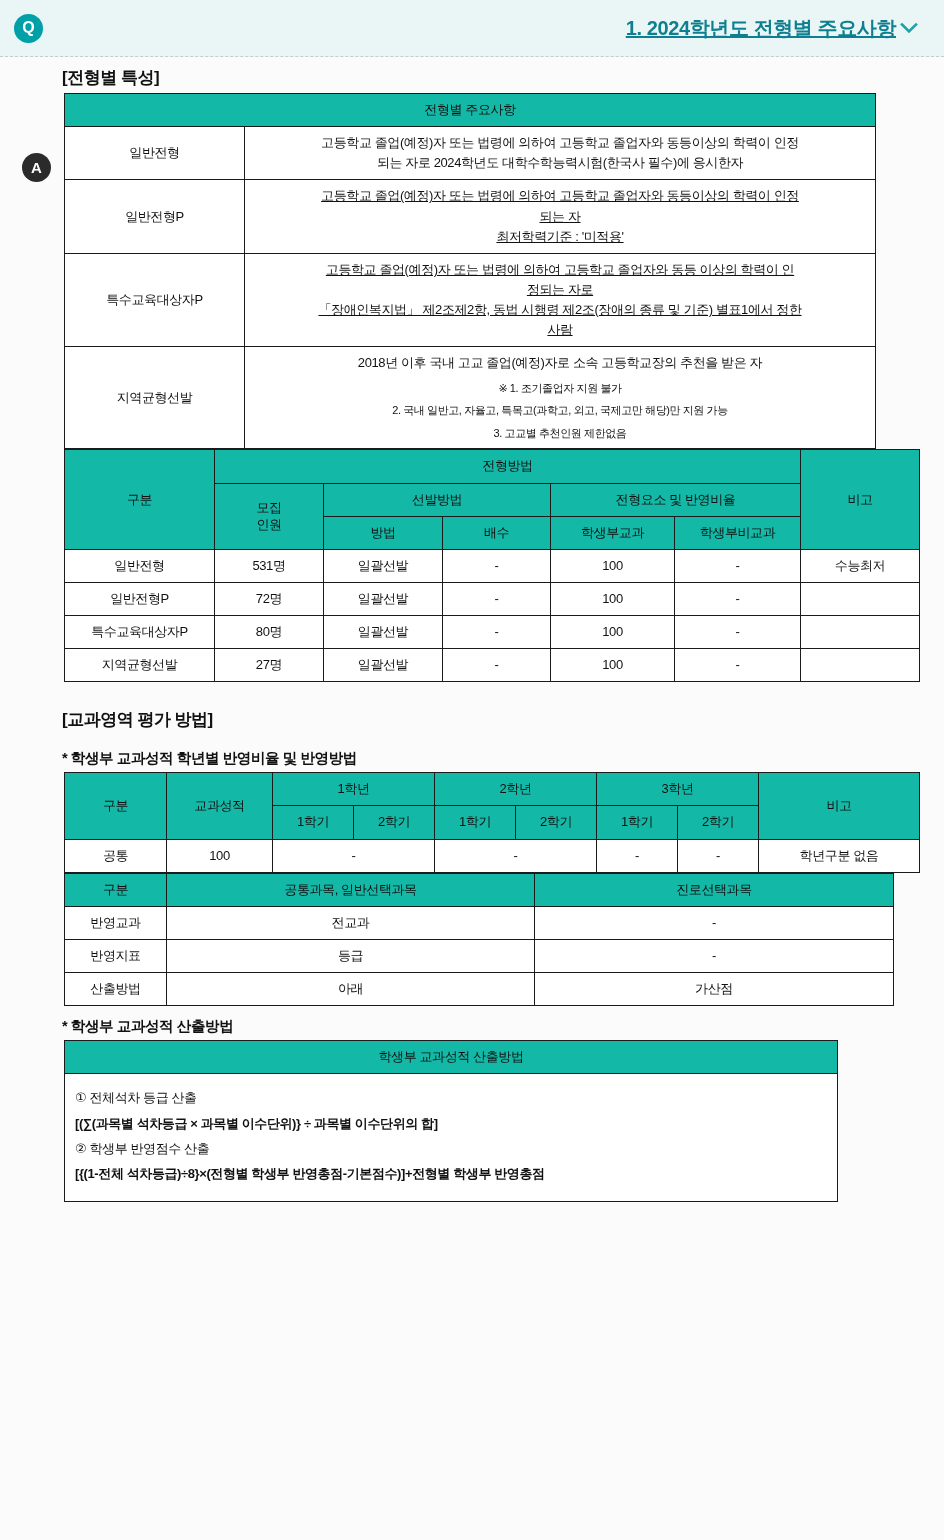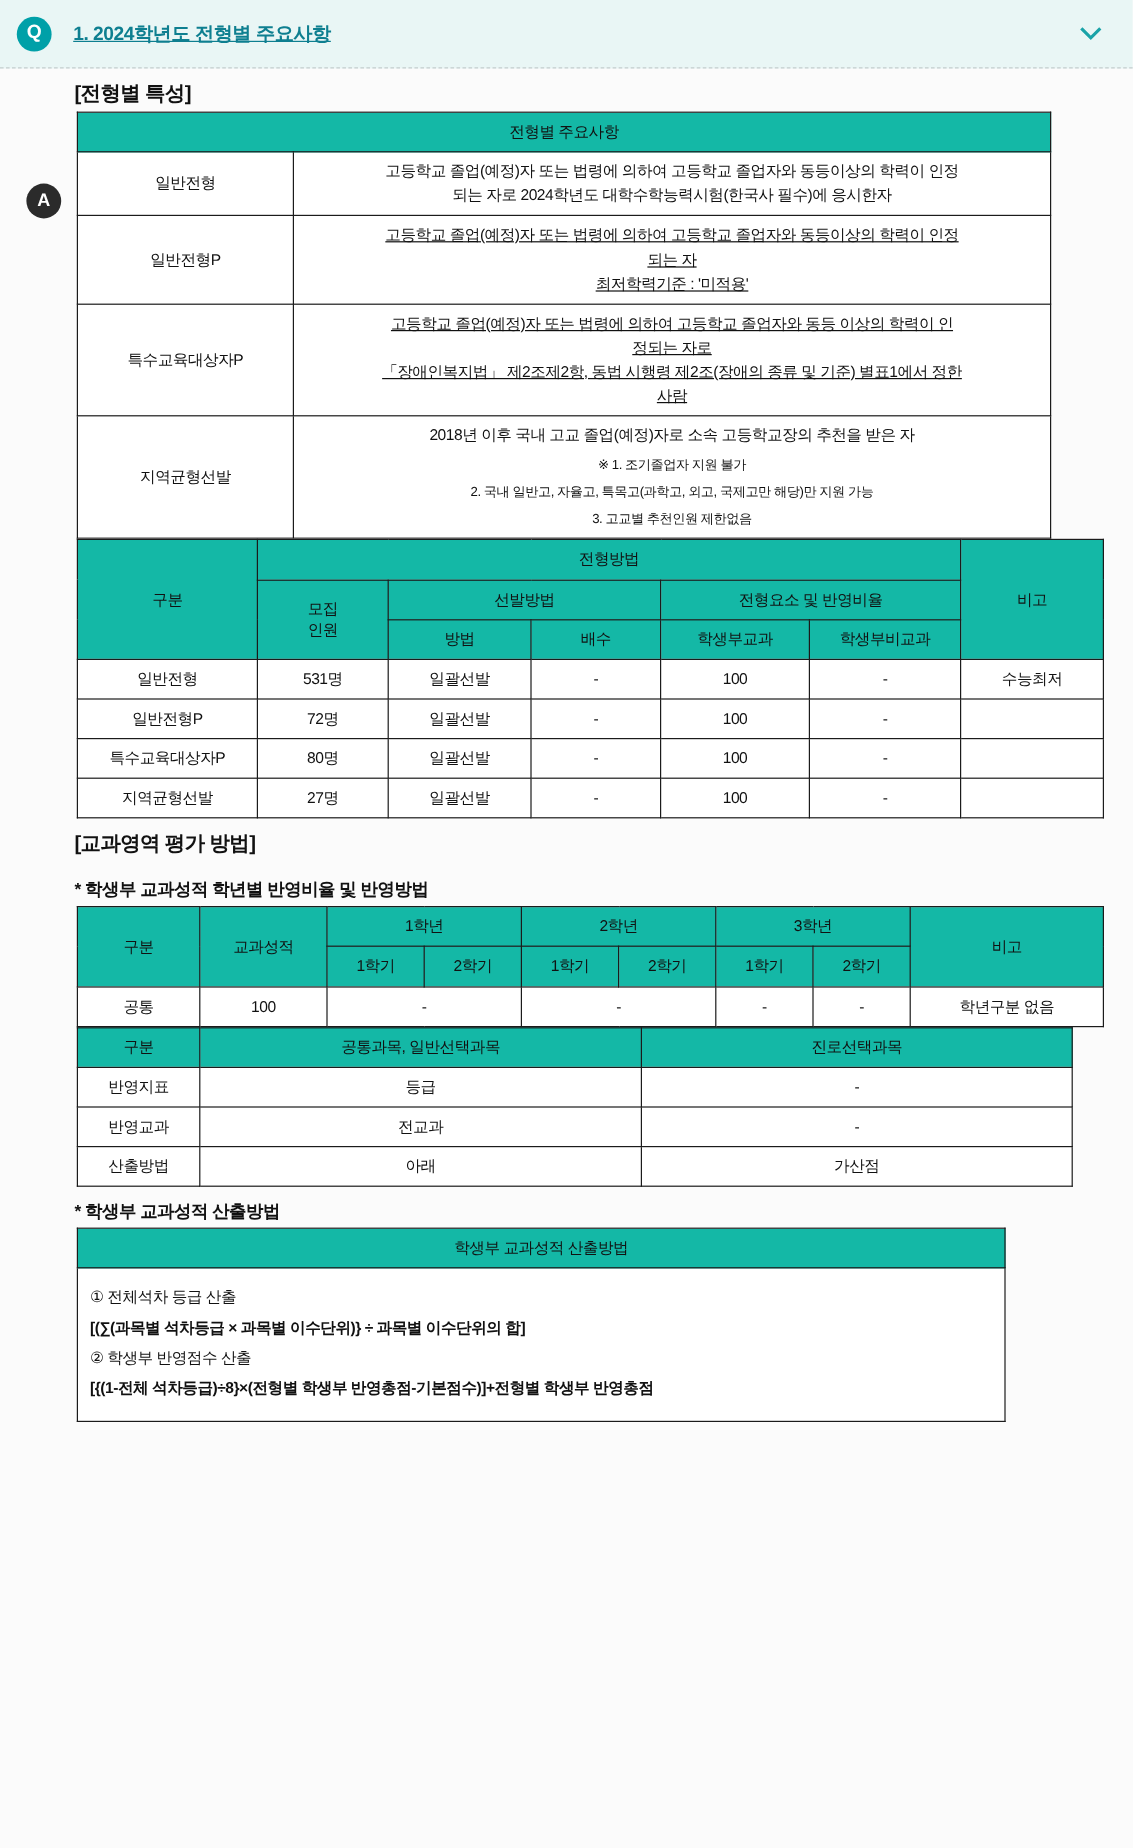--- a/index.html
+++ b/index.html
@@ -27,26 +27,27 @@
   .q-badge {
     width: 29px; height: 29px; border-radius: 50%;
     background: #00a0a8;
     color: #ffffff;
     font-size: 16px; font-weight: bold;
     display: flex; align-items: center; justify-content: center;
     flex: 0 0 auto;
     margin-right: 18px;
   }
   .q-title {
-    font-size: 16px;
+    font-size: 20px;
     font-weight: bold;
     color: #0e7f90;
     text-decoration: underline;
     letter-spacing: -0.4px;
     flex: 1 1 auto;
+    text-align: right;
   }
   .chevron {
     width: 26px; height: 26px;
     flex: 0 0 auto;
     display: flex; align-items: center; justify-content: center;
   }
   .chevron svg { display: block; }
 
   
   .a-wrap {
@@ -270,21 +271,21 @@
           <td>27명</td>
           <td>일괄선발</td>
           <td>-</td>
           <td>100</td>
           <td>-</td>
           <td></td>
         </tr>
       </tbody>
     </table>
 
-    <h2 class="sec" style="margin-top:9px">[교과영역 평가 방법]</h2>
+    <h2 class="sec" style="margin-top:26px">[교과영역 평가 방법]</h2>
     <h3 class="sub" style="margin-top:18px">* 학생부 교과성적 학년별 반영비율 및 반영방법</h3>
     <table class="grid t3">
       <colgroup>
           <col class="c1">
           <col class="c2">
           <col class="cs">
           <col class="cs">
           <col class="cs">
           <col class="cs">
           <col class="cs">
@@ -326,27 +327,27 @@
           <col class="c2">
           <col class="c3">
         </colgroup>
       <tbody>
         <tr>
           <th>구분</th>
           <th>공통과목, 일반선택과목</th>
           <th>진로선택과목</th>
         </tr>
         <tr>
+          <td>반영교과</td>
+          <td>전교과</td>
+          <td>-</td>
+        </tr>
+        <tr>
           <td>반영지표</td>
           <td>등급</td>
-          <td>-</td>
-        </tr>
-        <tr>
-          <td>반영교과</td>
-          <td>전교과</td>
           <td>-</td>
         </tr>
         <tr>
           <td>산출방법</td>
           <td>아래</td>
           <td>가산점</td>
         </tr>
       </tbody>
     </table>
 

